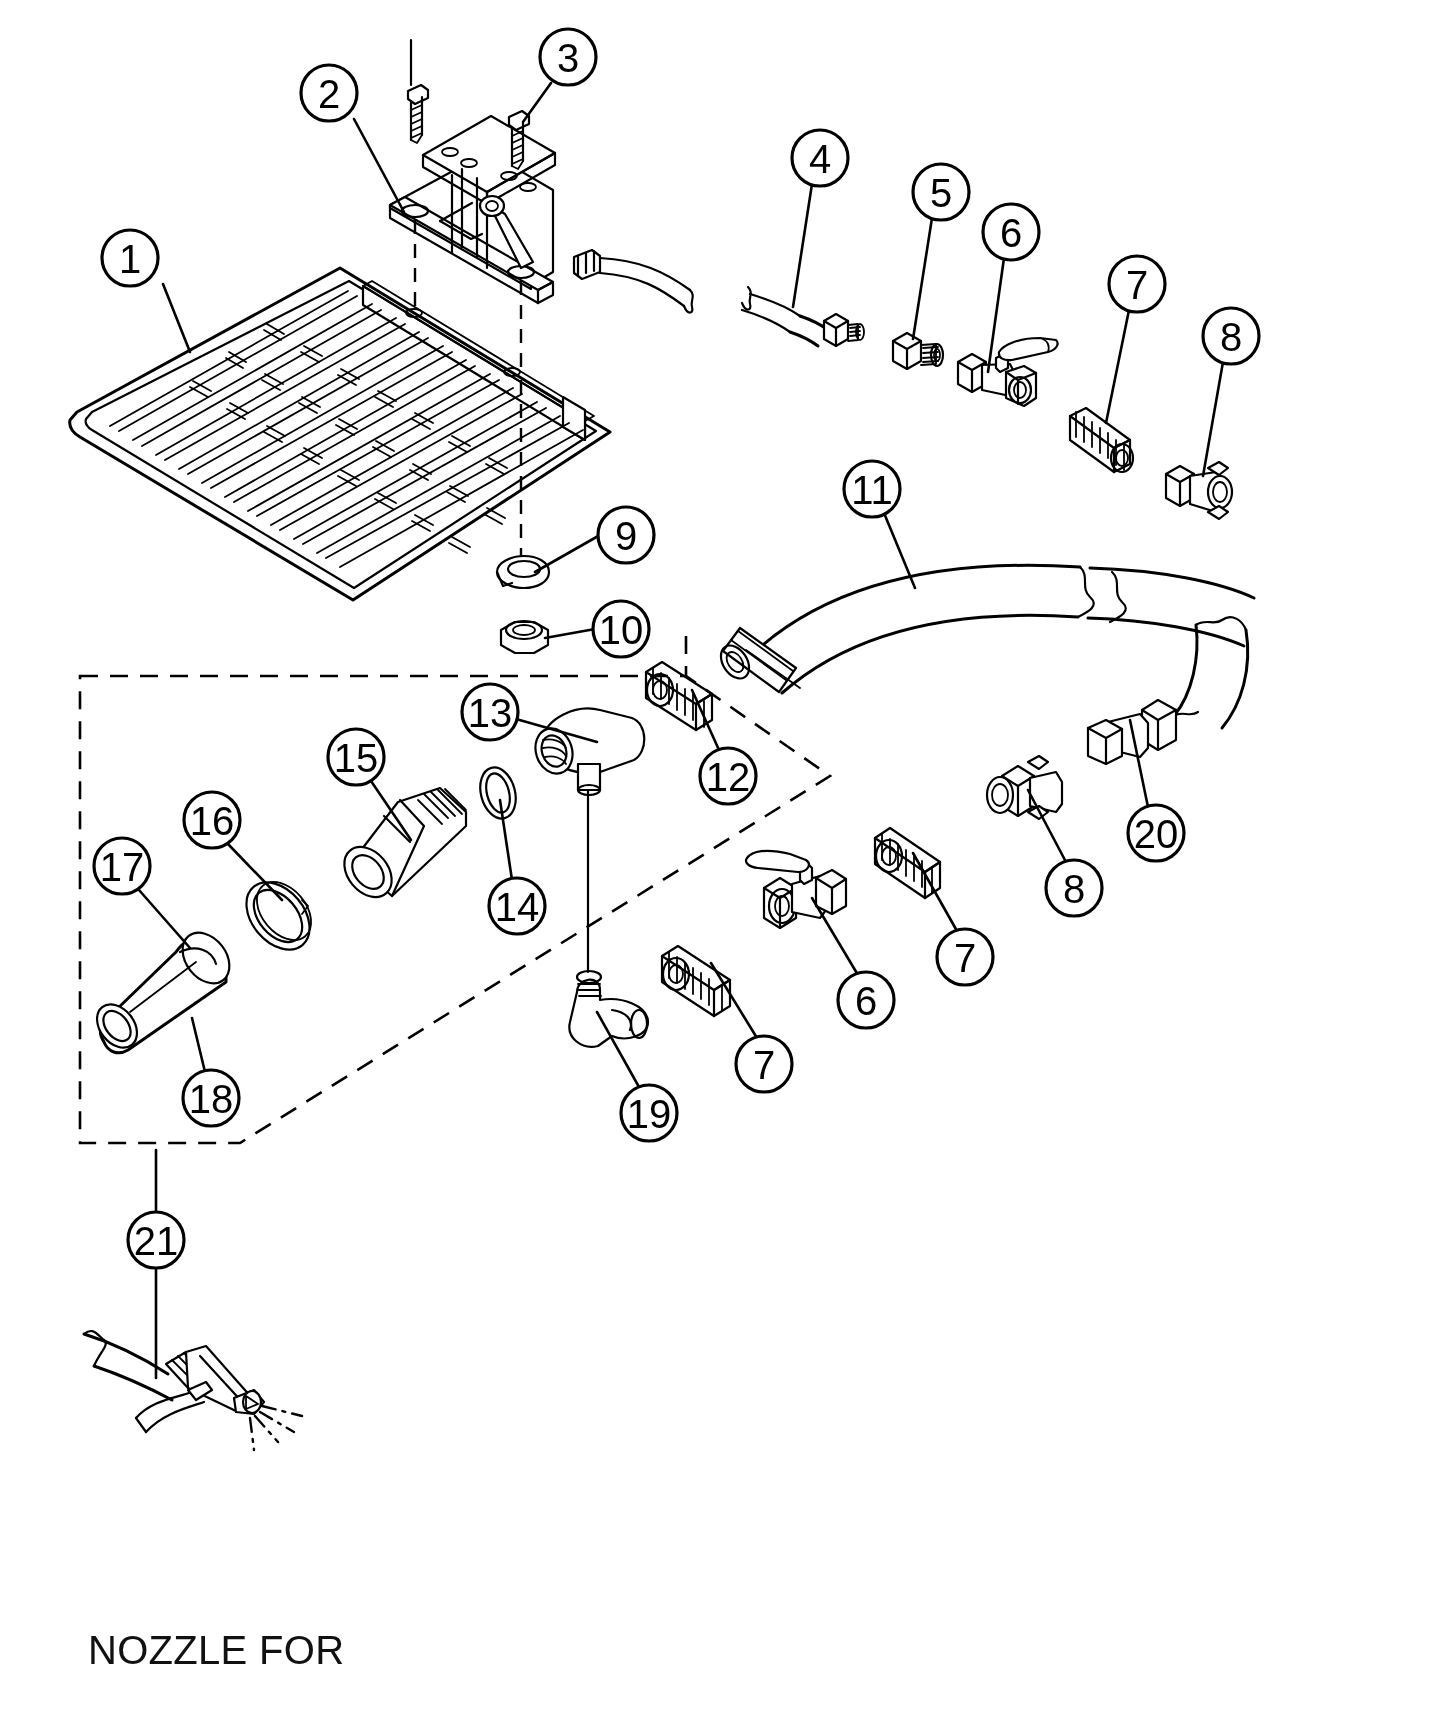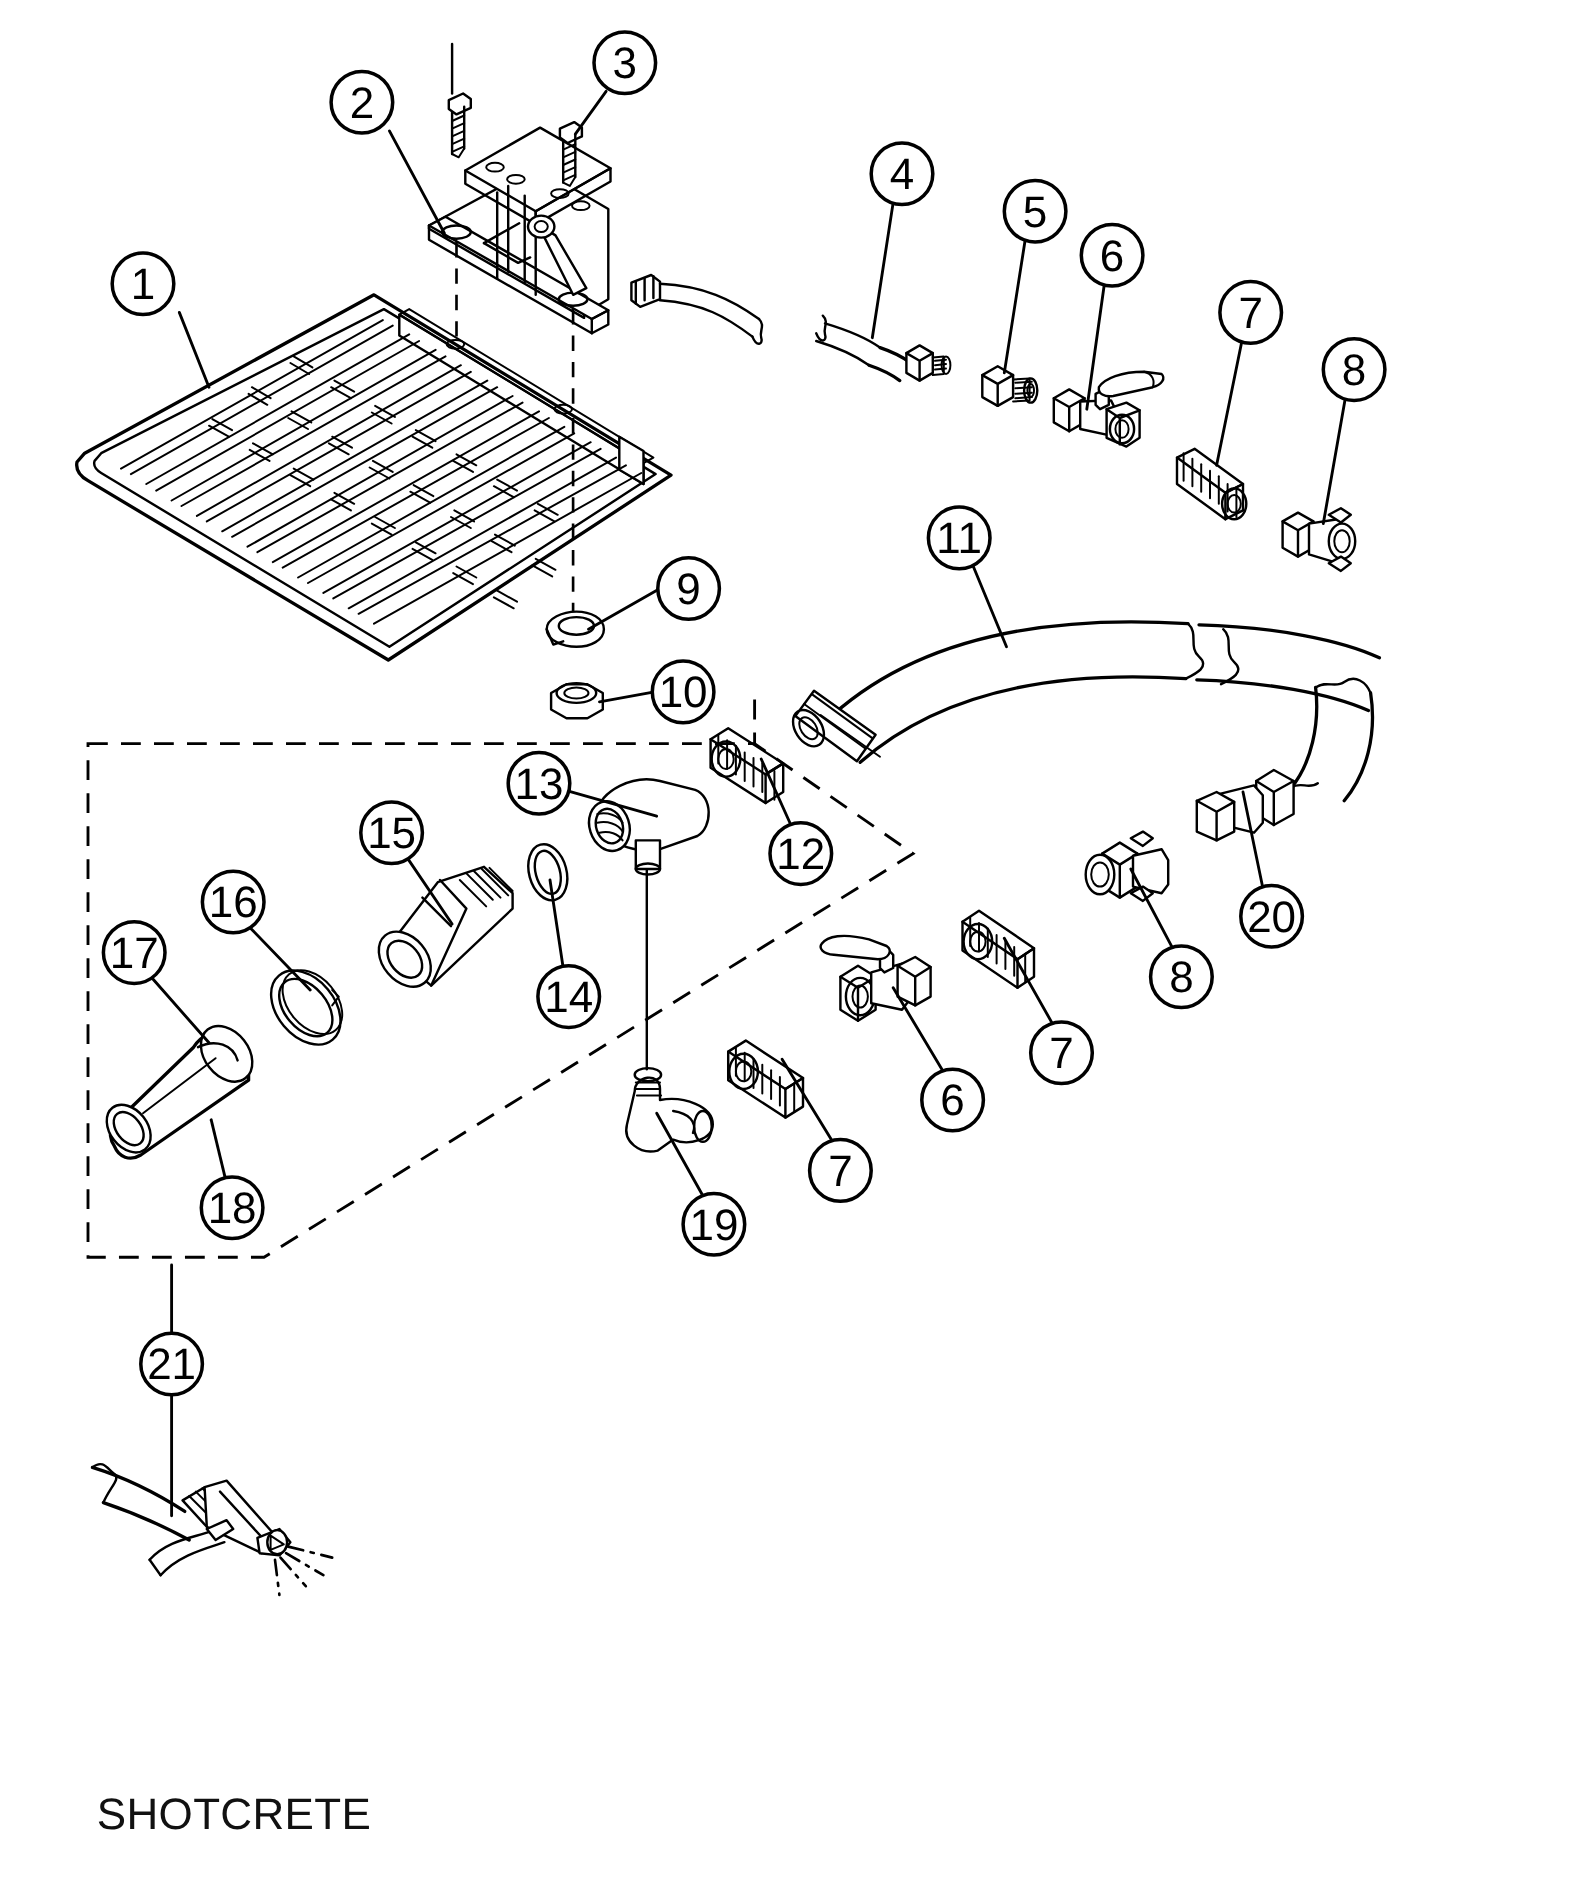--- a/index.html
+++ b/index.html
@@ -614,16 +614,17 @@
         </g>
         <g>
           <circle cx="1074" cy="888" r="28" class="bub"></circle>
           <text x="1074" y="889" class="bubtxt">8</text>
         </g>
       </g>
 
   </svg>
 
   <div class="caption" style="left:88px; top:1580px;">
+    <div>NOZZLE FOR</div>
     <div>SHOTCRETE</div>
   </div>
 
 </div>
 
 </body></html>

